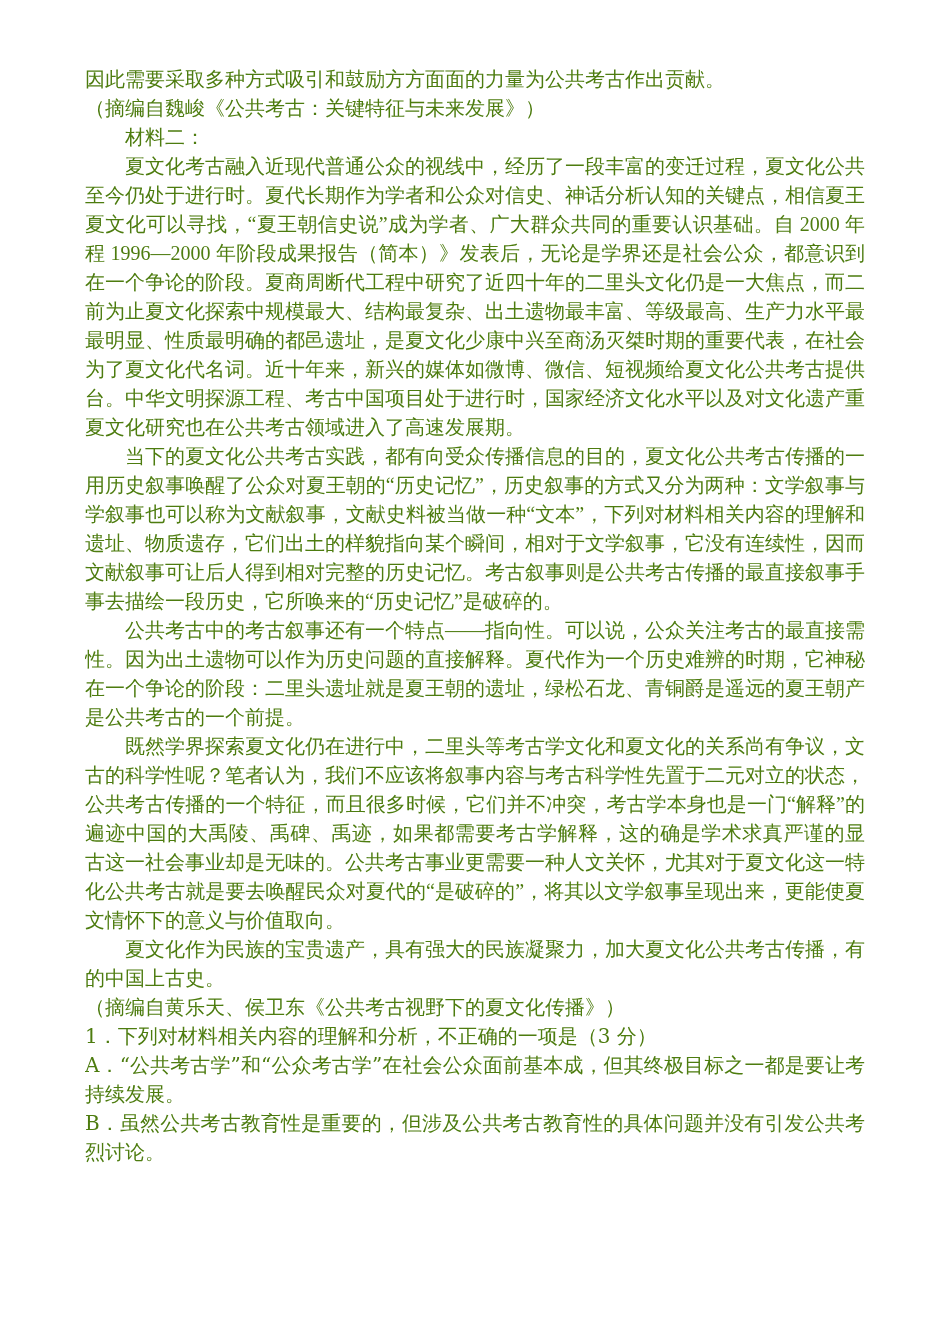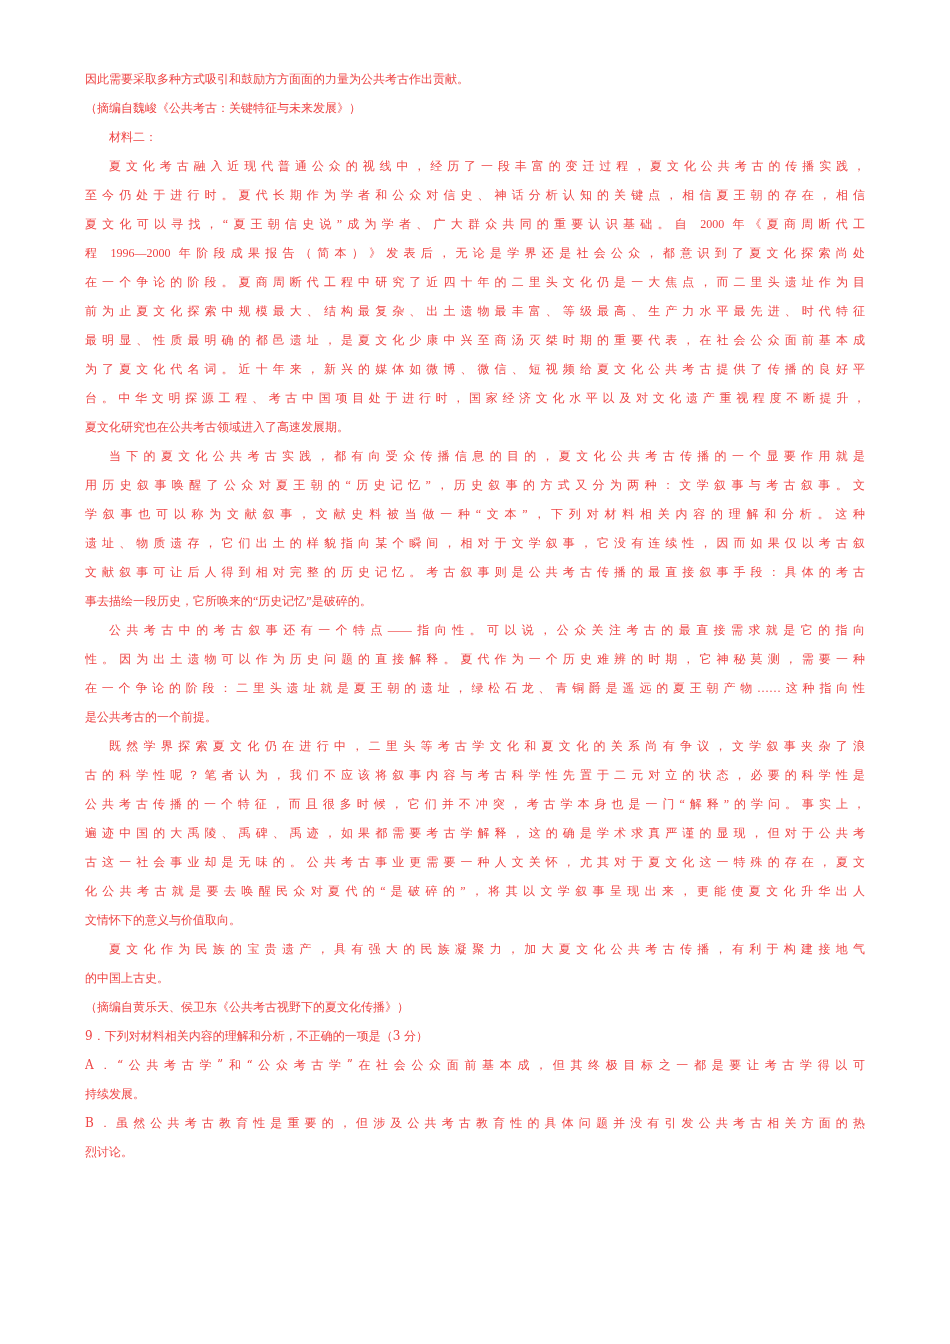--- a/index.html
+++ b/index.html
@@ -9,23 +9,23 @@
   }
   .page {
     position: relative;
     width: 950px;
     height: 1344px;
     background: #ffffff;
     overflow: hidden;
   }
   .doc {
     padding: 65px 85px 0 85px;
-    color: #ef4444;
+    color: #4d7c0f;
     font-family: "Liberation Serif", serif;
-    font-size: 12px;
+    font-size: 20px;
   }
   .line {
     height: 29px;
     line-height: 29px;
     overflow: hidden;
     text-align: left;
   }
   
   .line.j {
     text-align: justify;
@@ -73,19 +73,19 @@
       <div class="line j indent">既然学界探索夏文化仍在进行中，二里头等考古学文化和夏文化的关系尚有争议，文学叙事夹杂了浪</div>
       <div class="line j">古的科学性呢？笔者认为，我们不应该将叙事内容与考古科学性先置于二元对立的状态，必要的科学性是</div>
       <div class="line j">公共考古传播的一个特征，而且很多时候，它们并不冲突，考古学本身也是一门“解释”的学问。事实上，</div>
       <div class="line j">遍迹中国的大禹陵、禹碑、禹迹，如果都需要考古学解释，这的确是学术求真严谨的显现，但对于公共考</div>
       <div class="line j">古这一社会事业却是无味的。公共考古事业更需要一种人文关怀，尤其对于夏文化这一特殊的存在，夏文</div>
       <div class="line j">化公共考古就是要去唤醒民众对夏代的“是破碎的”，将其以文学叙事呈现出来，更能使夏文化升华出人</div>
       <div class="line l">文情怀下的意义与价值取向。</div>
       <div class="line j indent">夏文化作为民族的宝贵遗产，具有强大的民族凝聚力，加大夏文化公共考古传播，有利于构建接地气</div>
       <div class="line l">的中国上古史。</div>
       <div class="line r">（摘编自黄乐天、侯卫东《公共考古视野下的夏文化传播》）</div>
-      <div class="line l q">9．下列对材料相关内容的理解和分析，不正确的一项是（3 分）</div>
+      <div class="line l q">1．下列对材料相关内容的理解和分析，不正确的一项是（3 分）</div>
       <div class="line j q">A．“公共考古学”和“公众考古学”在社会公众面前基本成，但其终极目标之一都是要让考古学得以可</div>
       <div class="line l q">持续发展。</div>
       <div class="line j q">B．虽然公共考古教育性是重要的，但涉及公共考古教育性的具体问题并没有引发公共考古相关方面的热</div>
       <div class="line l q">烈讨论。</div>
     </div>
 </div>
 
 </body></html>

